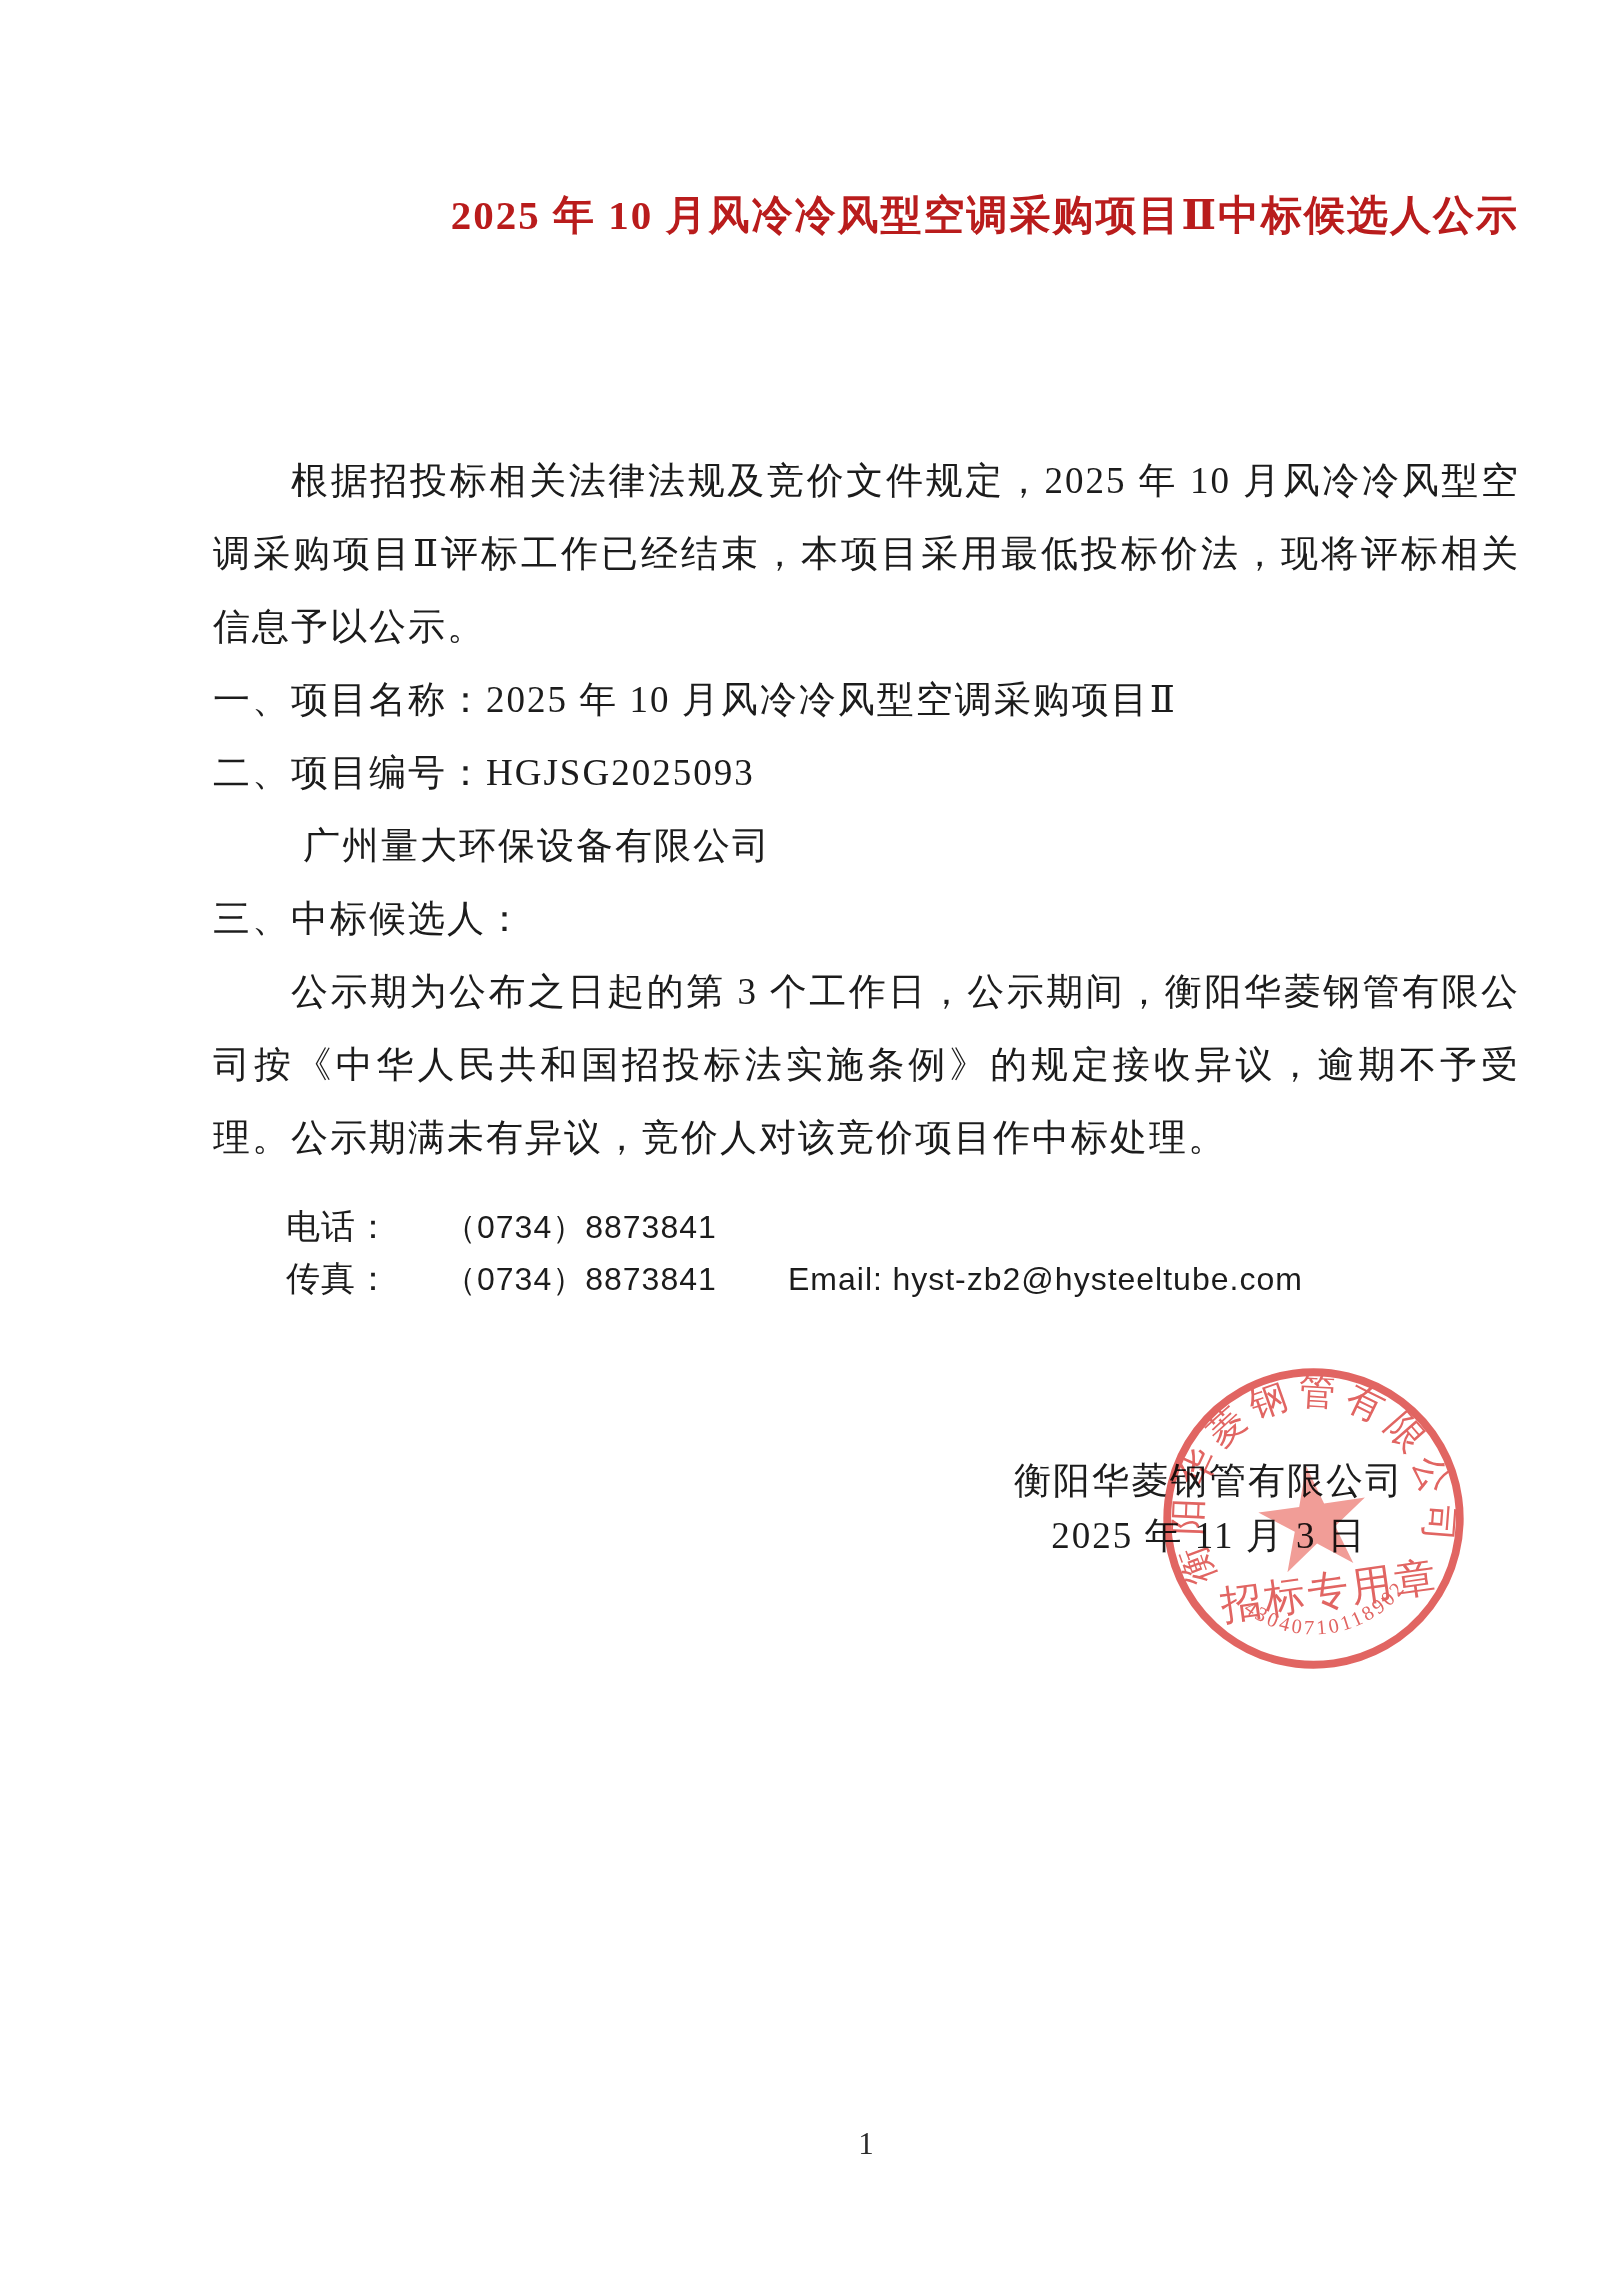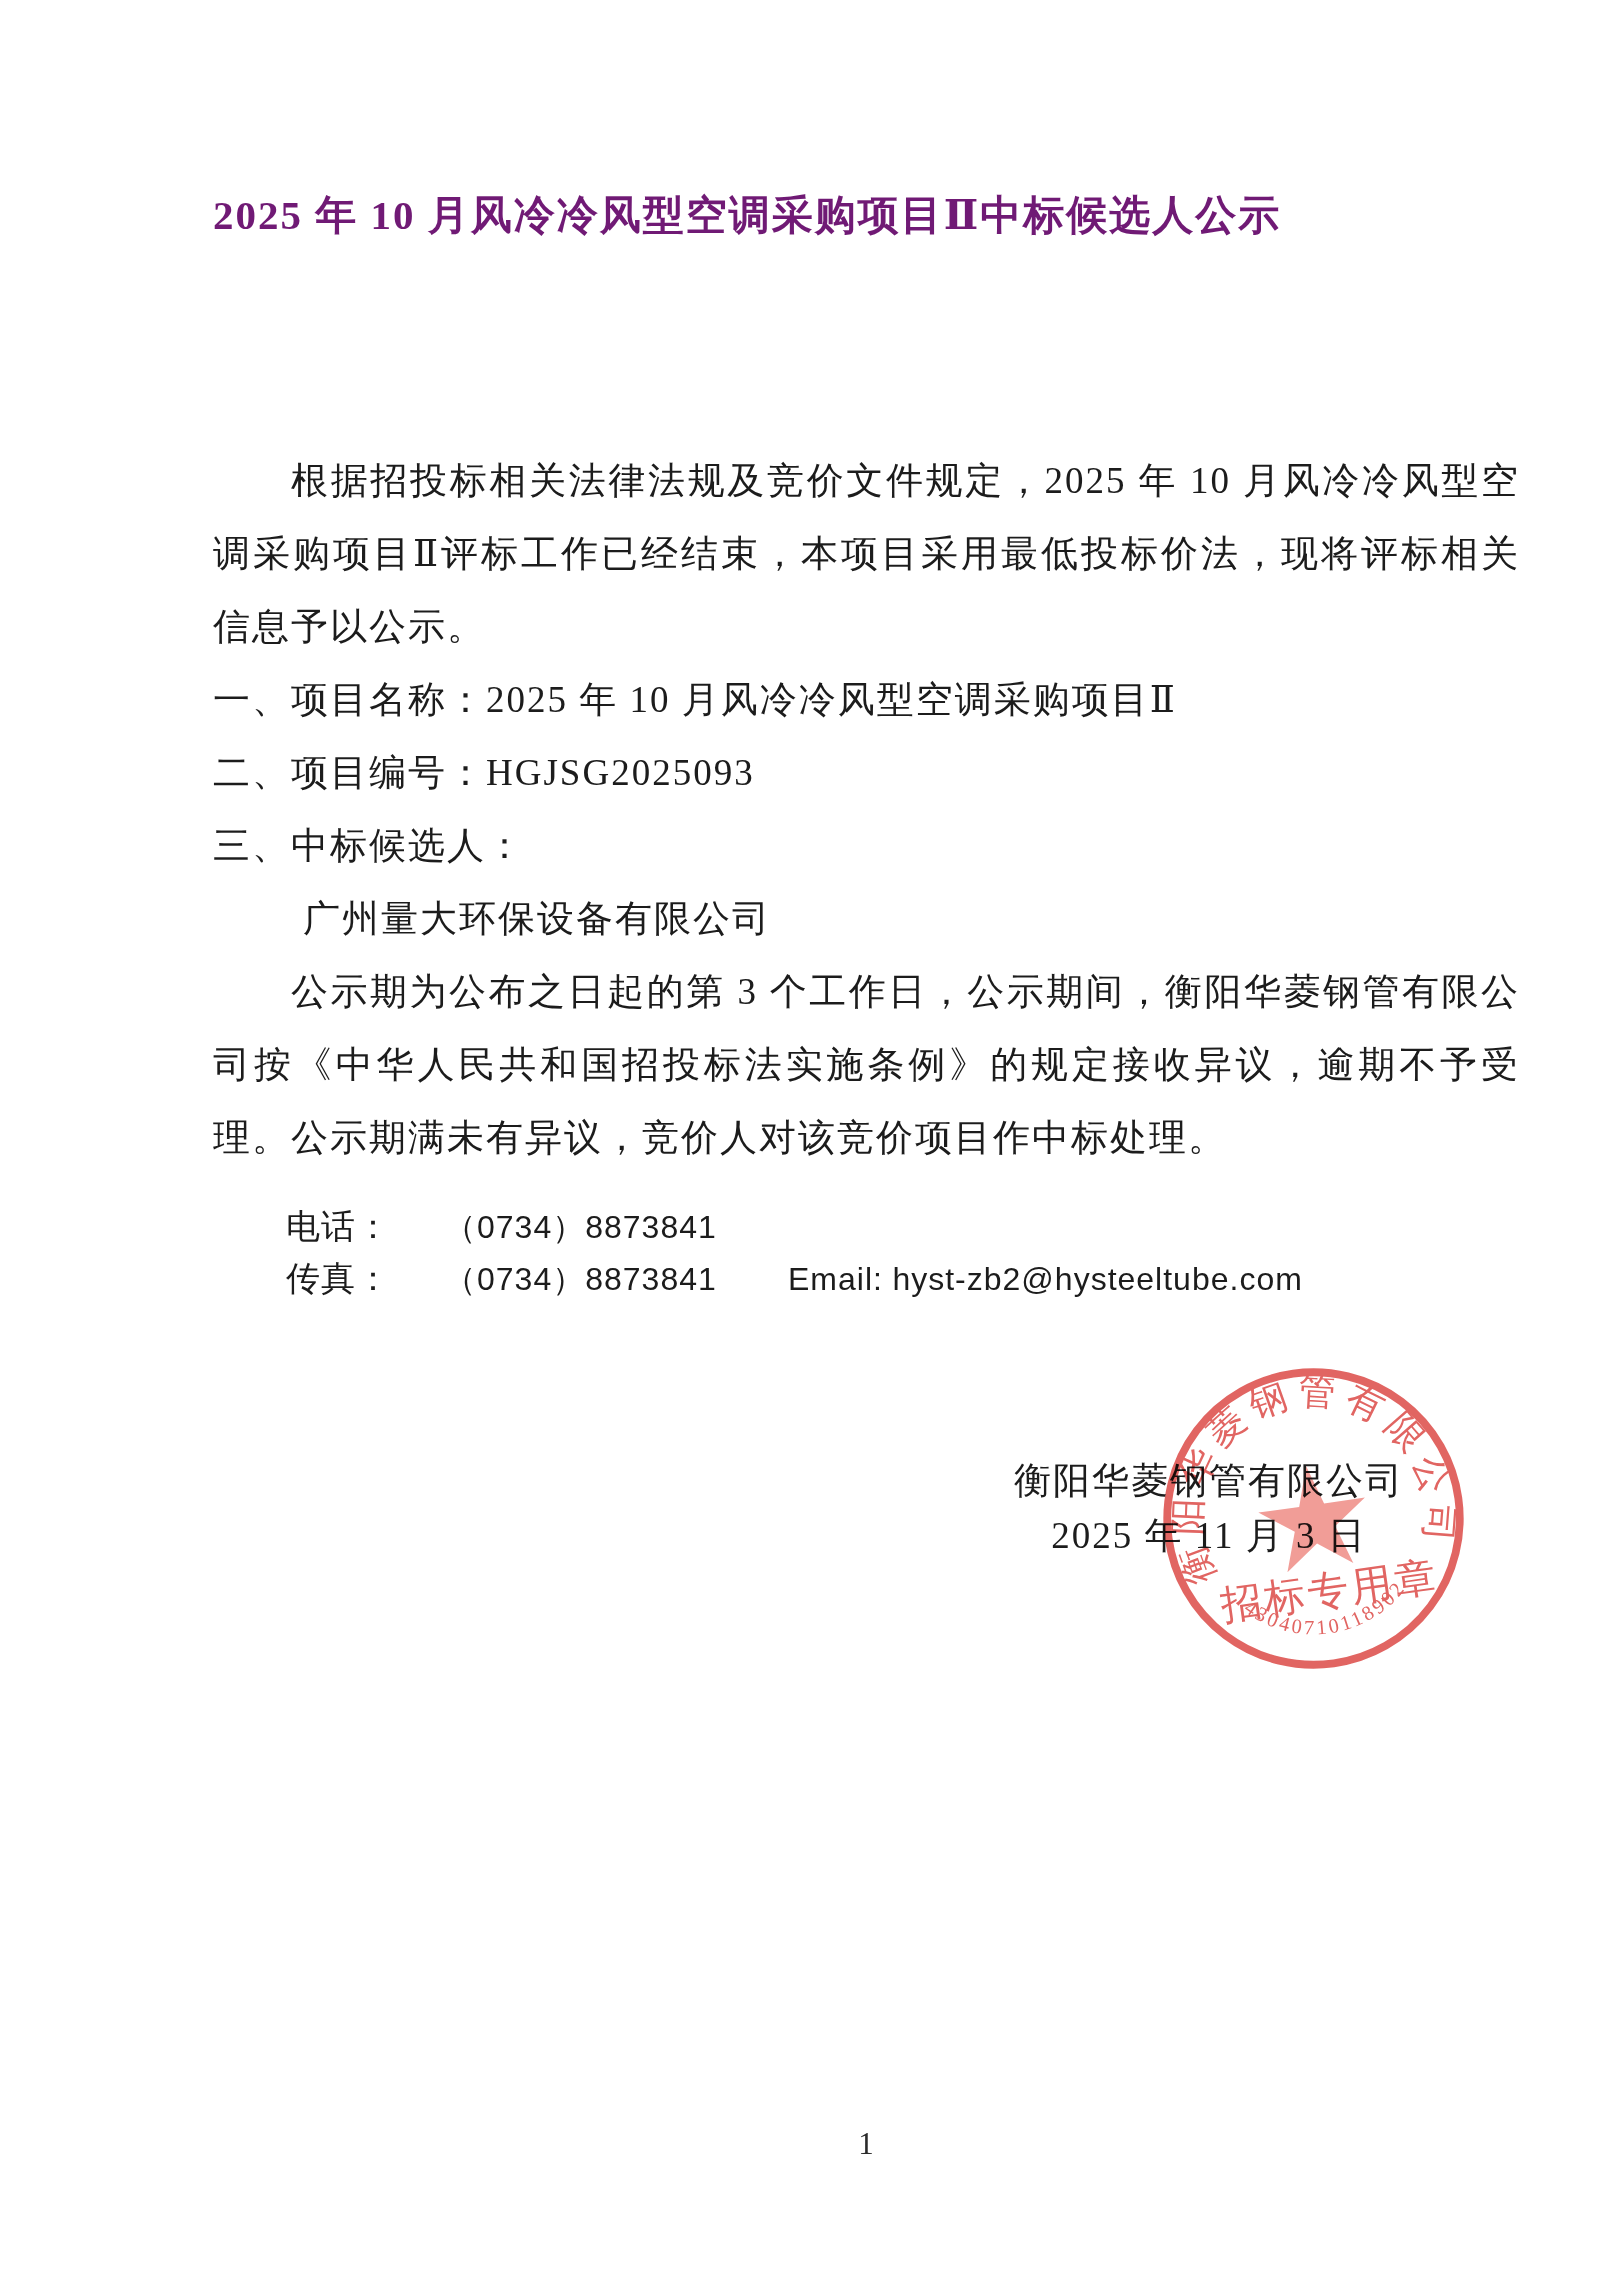--- a/index.html
+++ b/index.html
@@ -11,22 +11,22 @@
     font-family:"Liberation Serif","DejaVu Serif",serif;
     color:#1c1c1c;
     overflow:hidden;
   }
   .title{
     position:absolute;
     left:213px;width:1306px;top:188px;
     margin:0;
     font-size:41px;font-weight:700;
     letter-spacing:2px;
-    text-align:left;
-    color:#701a75;
+    text-align:right;
+    color:#b91c1c;
     white-space:nowrap;
   }
   .body{
     position:absolute;
     left:213px;width:1307px;top:444px;
     font-size:37px;
     line-height:73px;
     letter-spacing:2px;
   }
   .para{
@@ -79,22 +79,22 @@
 <body>
 
 <div class="page">
 
   <h1 class="title">2025 年 10 月风冷冷风型空调采购项目Ⅱ中标候选人公示</h1>
 
   <div class="body">
     <p class="para indent">根据招投标相关法律法规及竞价文件规定，2025 年 10 月风冷冷风型空调采购项目Ⅱ评标工作已经结束，本项目采用最低投标价法，现将评标相关信息予以公示。</p>
     <div class="line">一、项目名称：2025 年 10 月风冷冷风型空调采购项目Ⅱ</div>
     <div class="line">二、项目编号：HGJSG2025093</div>
+    <div class="line winner">广州量大环保设备有限公司</div>
     <div class="line">三、中标候选人：</div>
-    <div class="line winner">广州量大环保设备有限公司</div>
     <p class="para indent">公示期为公布之日起的第 3 个工作日，公示期间，衡阳华菱钢管有限公司按《中华人民共和国招投标法实施条例》的规定接收异议，逾期不予受理。公示期满未有异议，竞价人对该竞价项目作中标处理。</p>
   </div>
 
   <div class="contact">
     <div class="contact-row">
       <span class="lbl2">电话：</span><span class="mono">（0734）8873841</span>
     </div>
     <div class="contact-row">
       <span class="lbl2">传真：</span><span class="mono">（0734）8873841</span>
       <span class="email-wrap">

